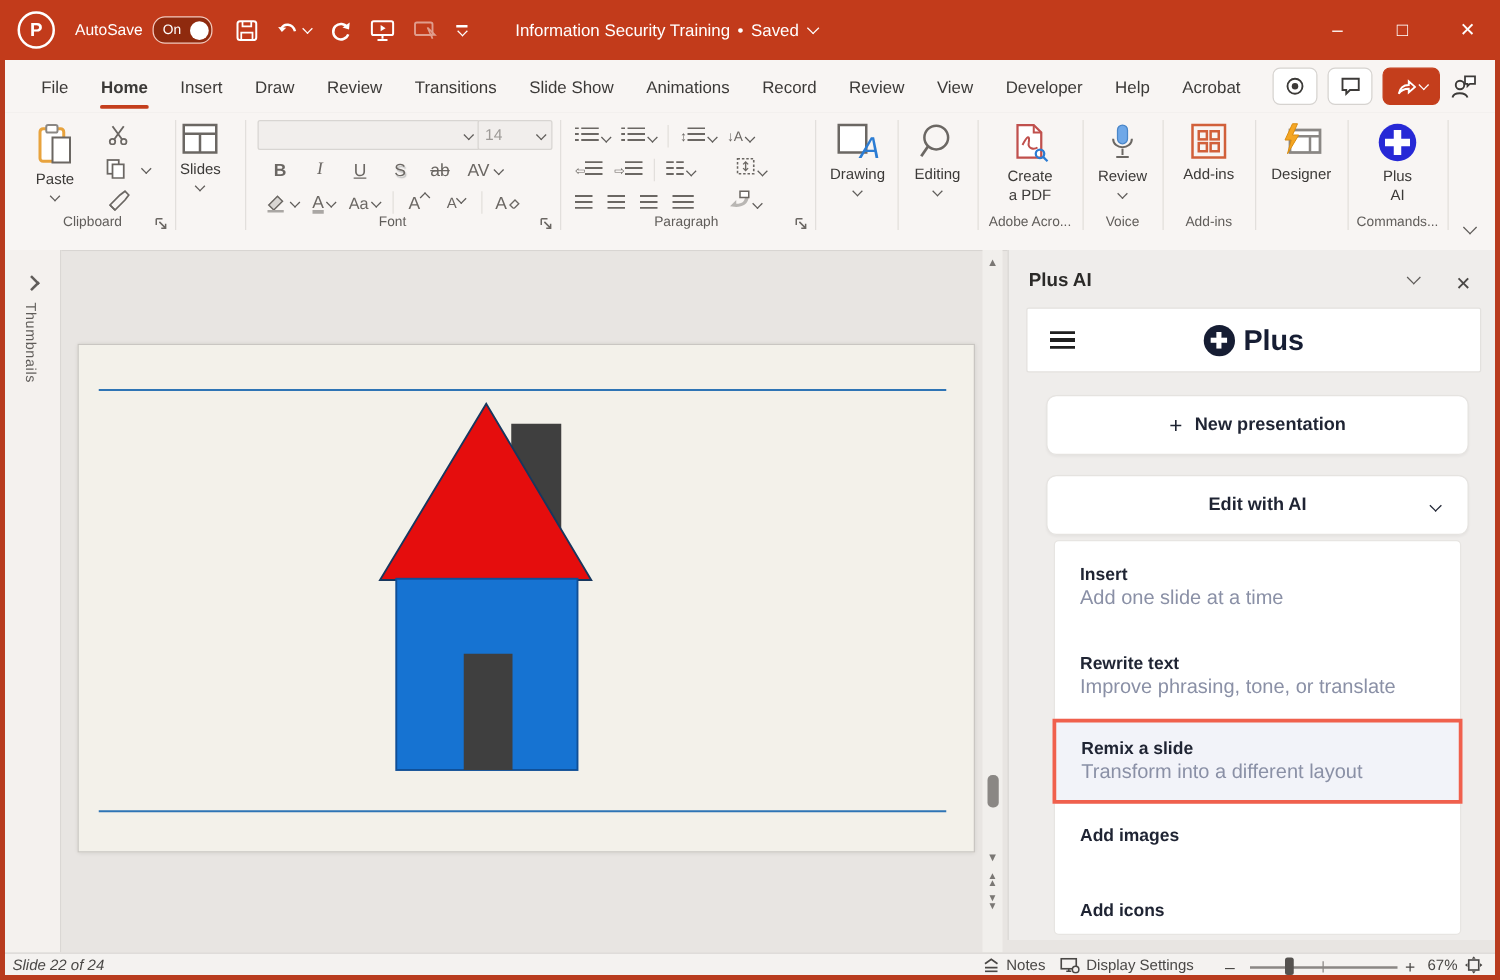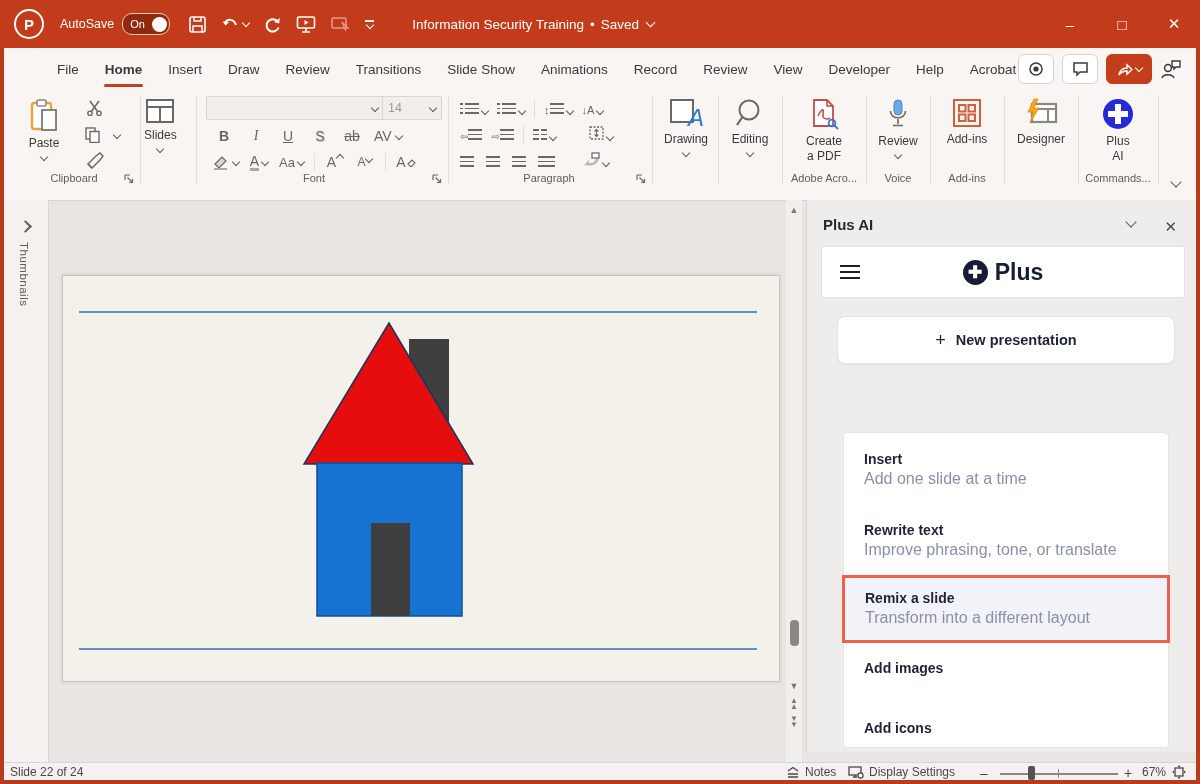--- a/index.html
+++ b/index.html
@@ -21,21 +21,21 @@
   .tb-chev{width:6px;height:6px;border-right:1.6px solid #fff;border-bottom:1.6px solid #fff;transform:rotate(45deg);margin-left:2px;margin-top:-3px;}
   .searchbox{position:absolute;left:670px;top:9px;width:302px;height:30px;background:rgba(255,255,255,.74);border:1px solid rgba(255,255,255,.9);border-radius:4px;display:flex;align-items:center;}
   .searchbox svg{margin:0 8px 0 14px;}
   .searchbox input{border:none;background:transparent;outline:none;font-size:13.5px;color:#4a3a34;width:220px;font-family:"Liberation Sans",sans-serif;}
   .searchbox input::placeholder{color:#5a4a44;opacity:.95;}
   .winbtns{position:absolute;right:0;top:0;height:48px;display:flex;}
   .winbtn{width:52px;height:48px;display:flex;align-items:center;justify-content:center;color:#fff;font-size:15px;}
 
   
   #tabrow{left:4px;top:48px;width:1192px;height:42px;background:#f8f5f3;border-bottom:1px solid #e3e0dd;}
-  .tabs{display:flex;align-items:center;height:42px;padding-left:16px;gap:0;margin-left:24px;}
+  .tabs{display:flex;align-items:center;height:42px;padding-left:16px;gap:0;}
   .tab{font-size:13.5px;color:#3c3a38;padding:0 13px;height:42px;display:flex;align-items:center;position:relative;}
   .tab.active{font-weight:bold;}
   .tab.active::after{content:"";position:absolute;left:12px;right:12px;bottom:3px;height:3px;background:#c43e1c;border-radius:2px;}
   .tabrt{position:absolute;right:14px;top:6px;display:flex;align-items:center;gap:8px;}
   .pill{width:34px;height:28px;background:#fff;border:1px solid #d6d3d0;border-radius:6px;display:flex;align-items:center;justify-content:center;}
   .pill-share{width:44px;background:#c43e1c;border-color:#c43e1c;display:flex;gap:3px;}
   .wchev{width:5px;height:5px;border-right:1.5px solid #fff;border-bottom:1.5px solid #fff;transform:rotate(45deg);margin-top:-2px;}
 
   
   #ribbon{left:4px;top:90px;width:1192px;height:110px;background:#f8f5f3;border-bottom:1px solid #d8d5d2;}
@@ -70,21 +70,21 @@
   .brand{position:absolute;left:0;width:100%;text-align:center;font-size:23px;font-weight:bold;color:#161d33;display:flex;align-items:center;justify-content:center;gap:7px;pointer-events:none;}
   .brand .bcirc{width:25px;height:25px;border-radius:50%;background:#161d33;color:#fff;display:flex;align-items:center;justify-content:center;font-size:17px;font-weight:bold;}
   .wbtn{position:absolute;left:30px;width:336px;height:46px;background:#fff;border:1px solid #e5e3e0;border-radius:8px;box-shadow:0 1px 2px rgba(0,0,0,.04);display:flex;align-items:center;justify-content:center;font-size:14.5px;font-weight:bold;color:#1f2433;}
   .listcard{position:absolute;left:36px;top:232px;width:324px;height:314px;background:#fff;border:1px solid #e7e5e2;border-radius:4px;}
   .mi-title{position:absolute;left:20px;font-size:14px;font-weight:bold;color:#1f2433;}
   .mi-sub{position:absolute;left:20px;font-size:16px;color:#8a90a6;}
   .hlbox{position:absolute;left:-2px;top:142px;width:322px;height:62px;background:#f2f3f9;border:3px solid #f0604d;}
 
   
   #statusbar{left:0;top:762px;width:1200px;height:18px;background:#f4f2f0;border-top:1px solid #d8d5d2;font-size:12px;color:#4a4846;}
-  #statusbar .lft{position:absolute;left:10px;top:2px;}
+  #statusbar .lft{position:absolute;left:10px;top:2px;font-style:italic;}
   .sb-item{position:absolute;top:2px;display:flex;align-items:center;gap:5px;}
   .ztrack{position:absolute;left:1000px;top:10px;width:118px;height:2px;background:#8a8784;}
   .ztick{position:absolute;left:1058px;top:6px;width:1px;height:9px;background:#8a8784;}
   .zthumb{position:absolute;left:1028px;top:3px;width:7px;height:14px;background:#55524f;border-radius:2px;}
   #bottomstrip{left:0;top:780px;width:1200px;height:4px;background:#b83b1e;}
   #leftstrip{left:0;top:48px;width:4px;height:732px;background:#b83b1e;}
   #rightstrip{left:1196px;top:48px;width:4px;height:732px;background:#b83b1e;}
 </style>
 </head>
 <body>
@@ -439,20 +439,24 @@
         <span class="bcirc">✚</span>
         <span>Plus</span>
       </span>
     </div>
 
     <div class="wbtn" style="top:116px">
       <span style="font-size:18px;font-weight:normal;margin-right:10px">+</span>
       <span>New presentation</span>
     </div>
 
+    <div class="wbtn" style="top:180px">
+      <span>Edit with AI</span>
+      <span class="cdown" style="position:absolute;right:22px;width:6px;height:6px;border-color:#1f2433"></span>
+    </div>
 
     <div class="listcard">
       <div>
         <span class="mi-title" style="top:18px">Insert</span>
         <span class="mi-sub" style="top:37px">Add one slide at a time</span>
       </div>
       <div>
         <span class="mi-title" style="top:89px">Rewrite text</span>
         <span class="mi-sub" style="top:108px">Improve phrasing, tone, or translate</span>
       </div>

